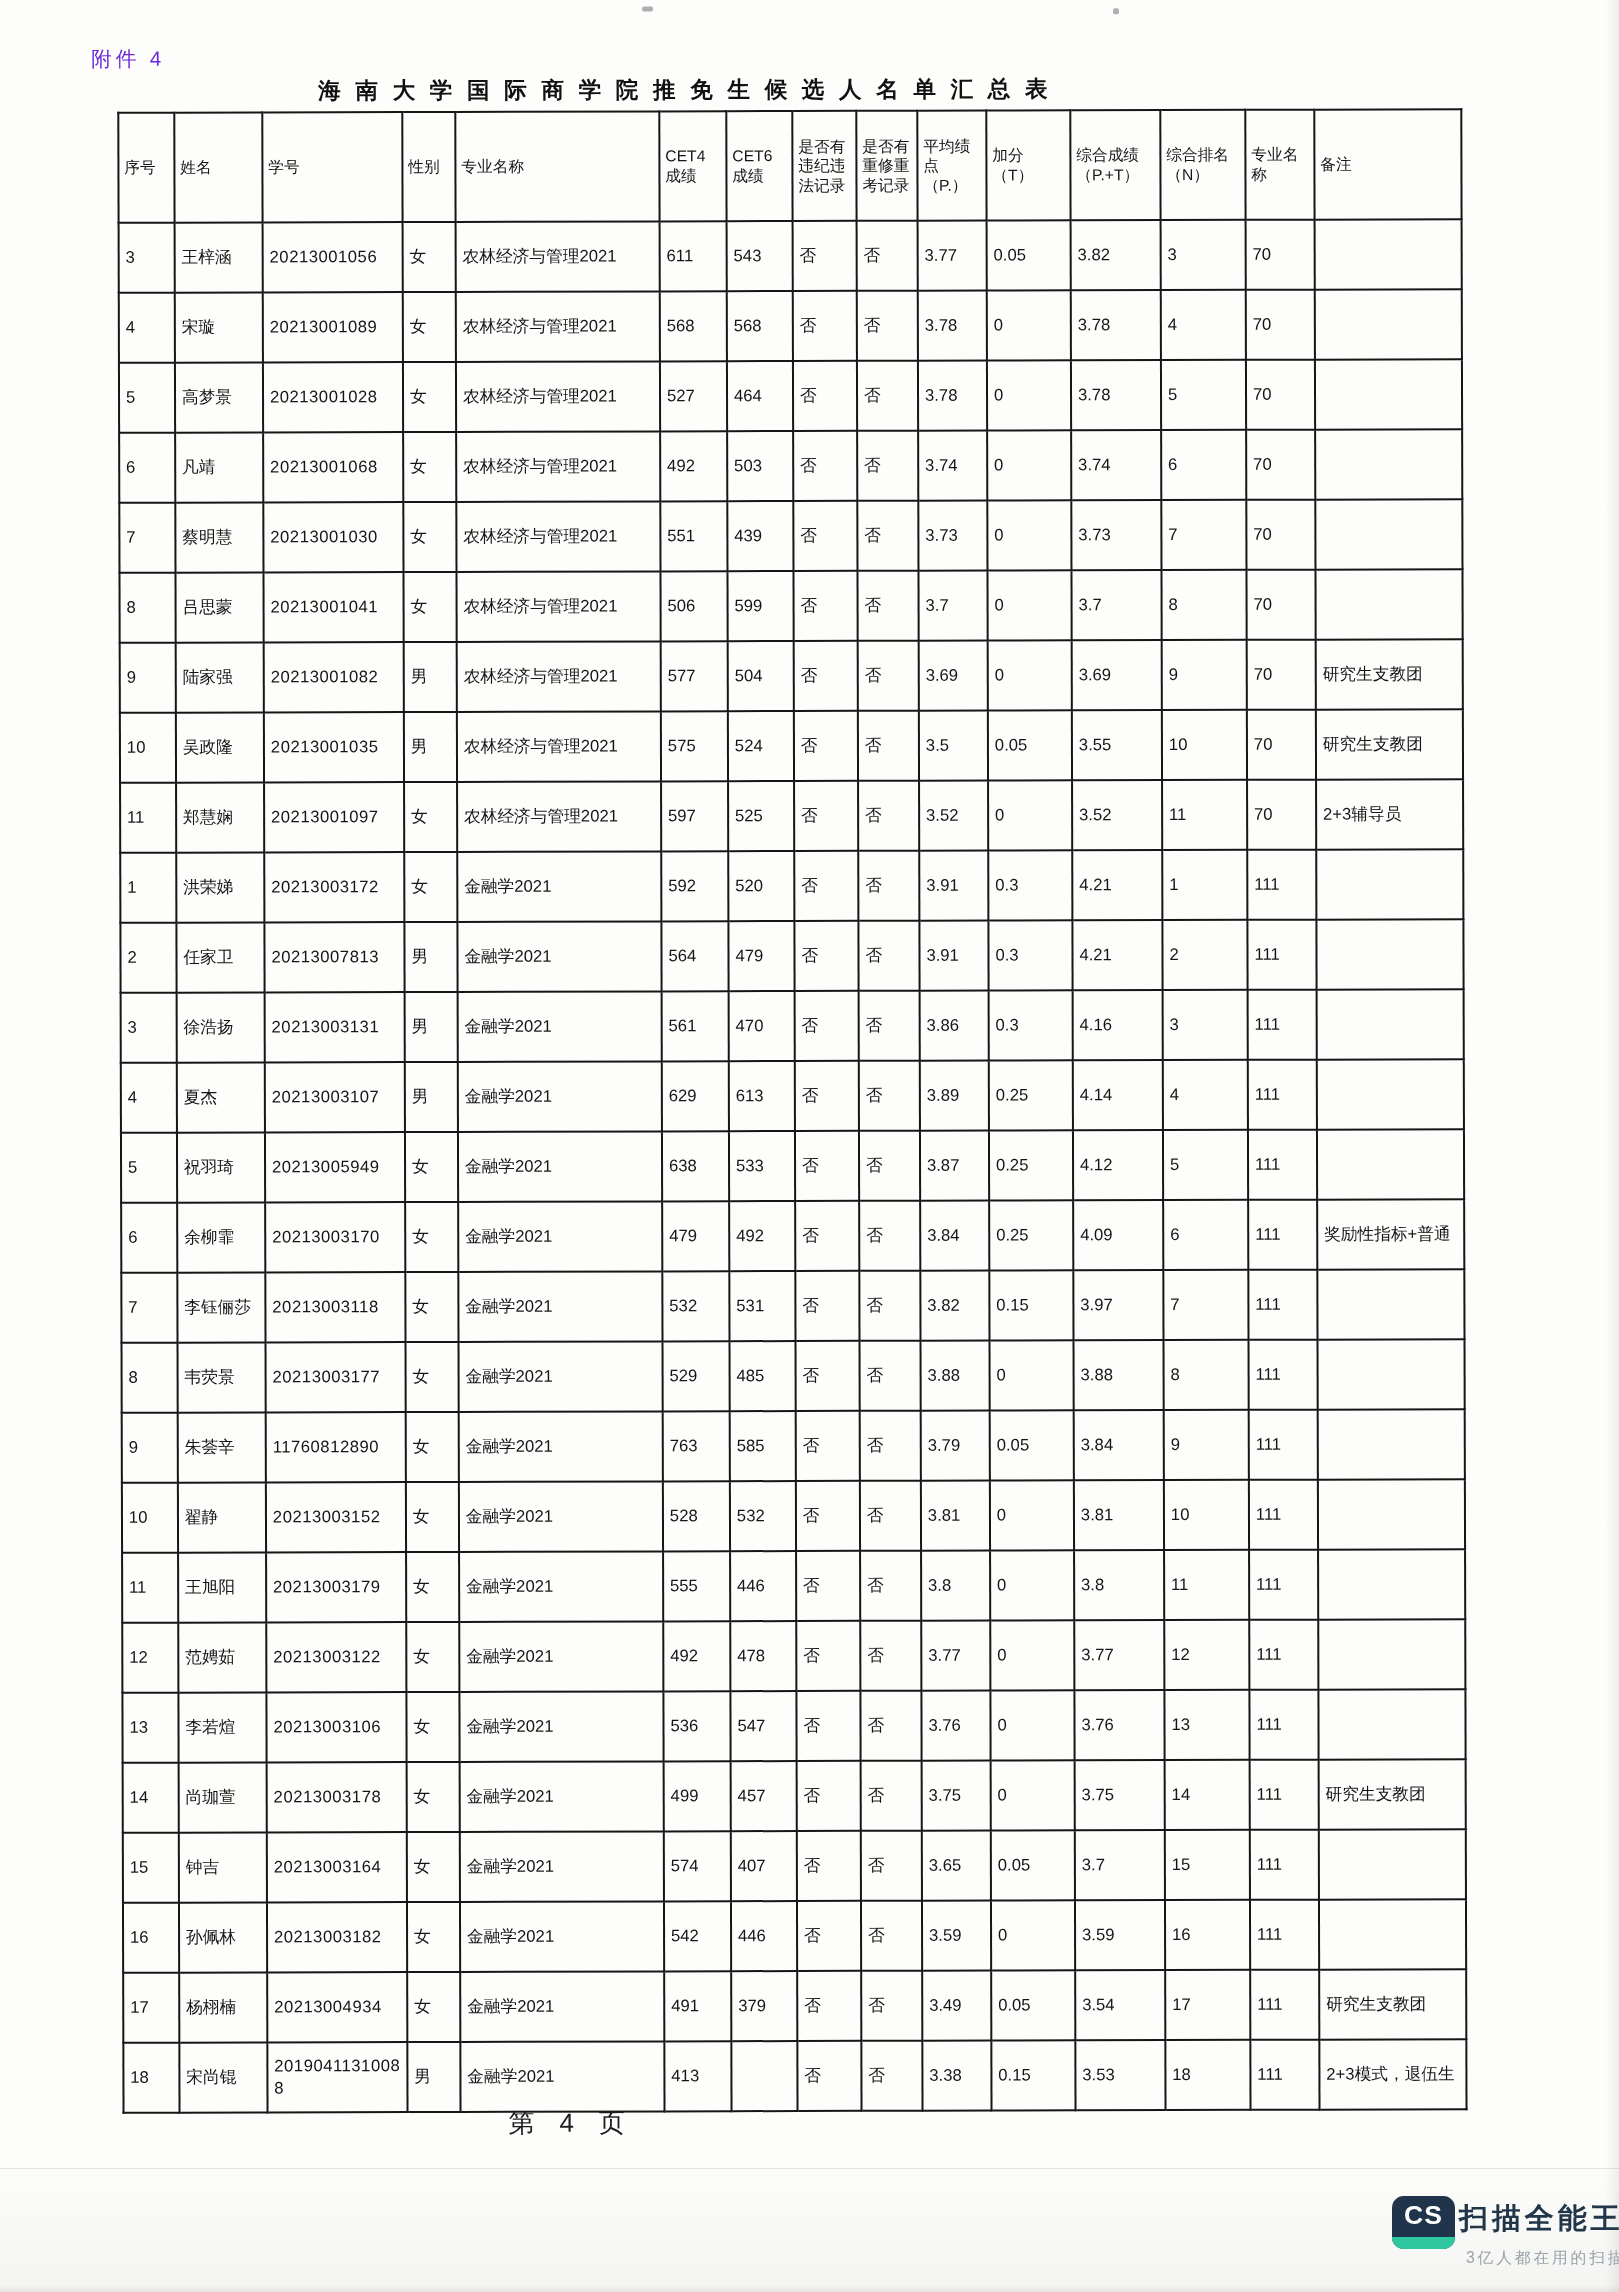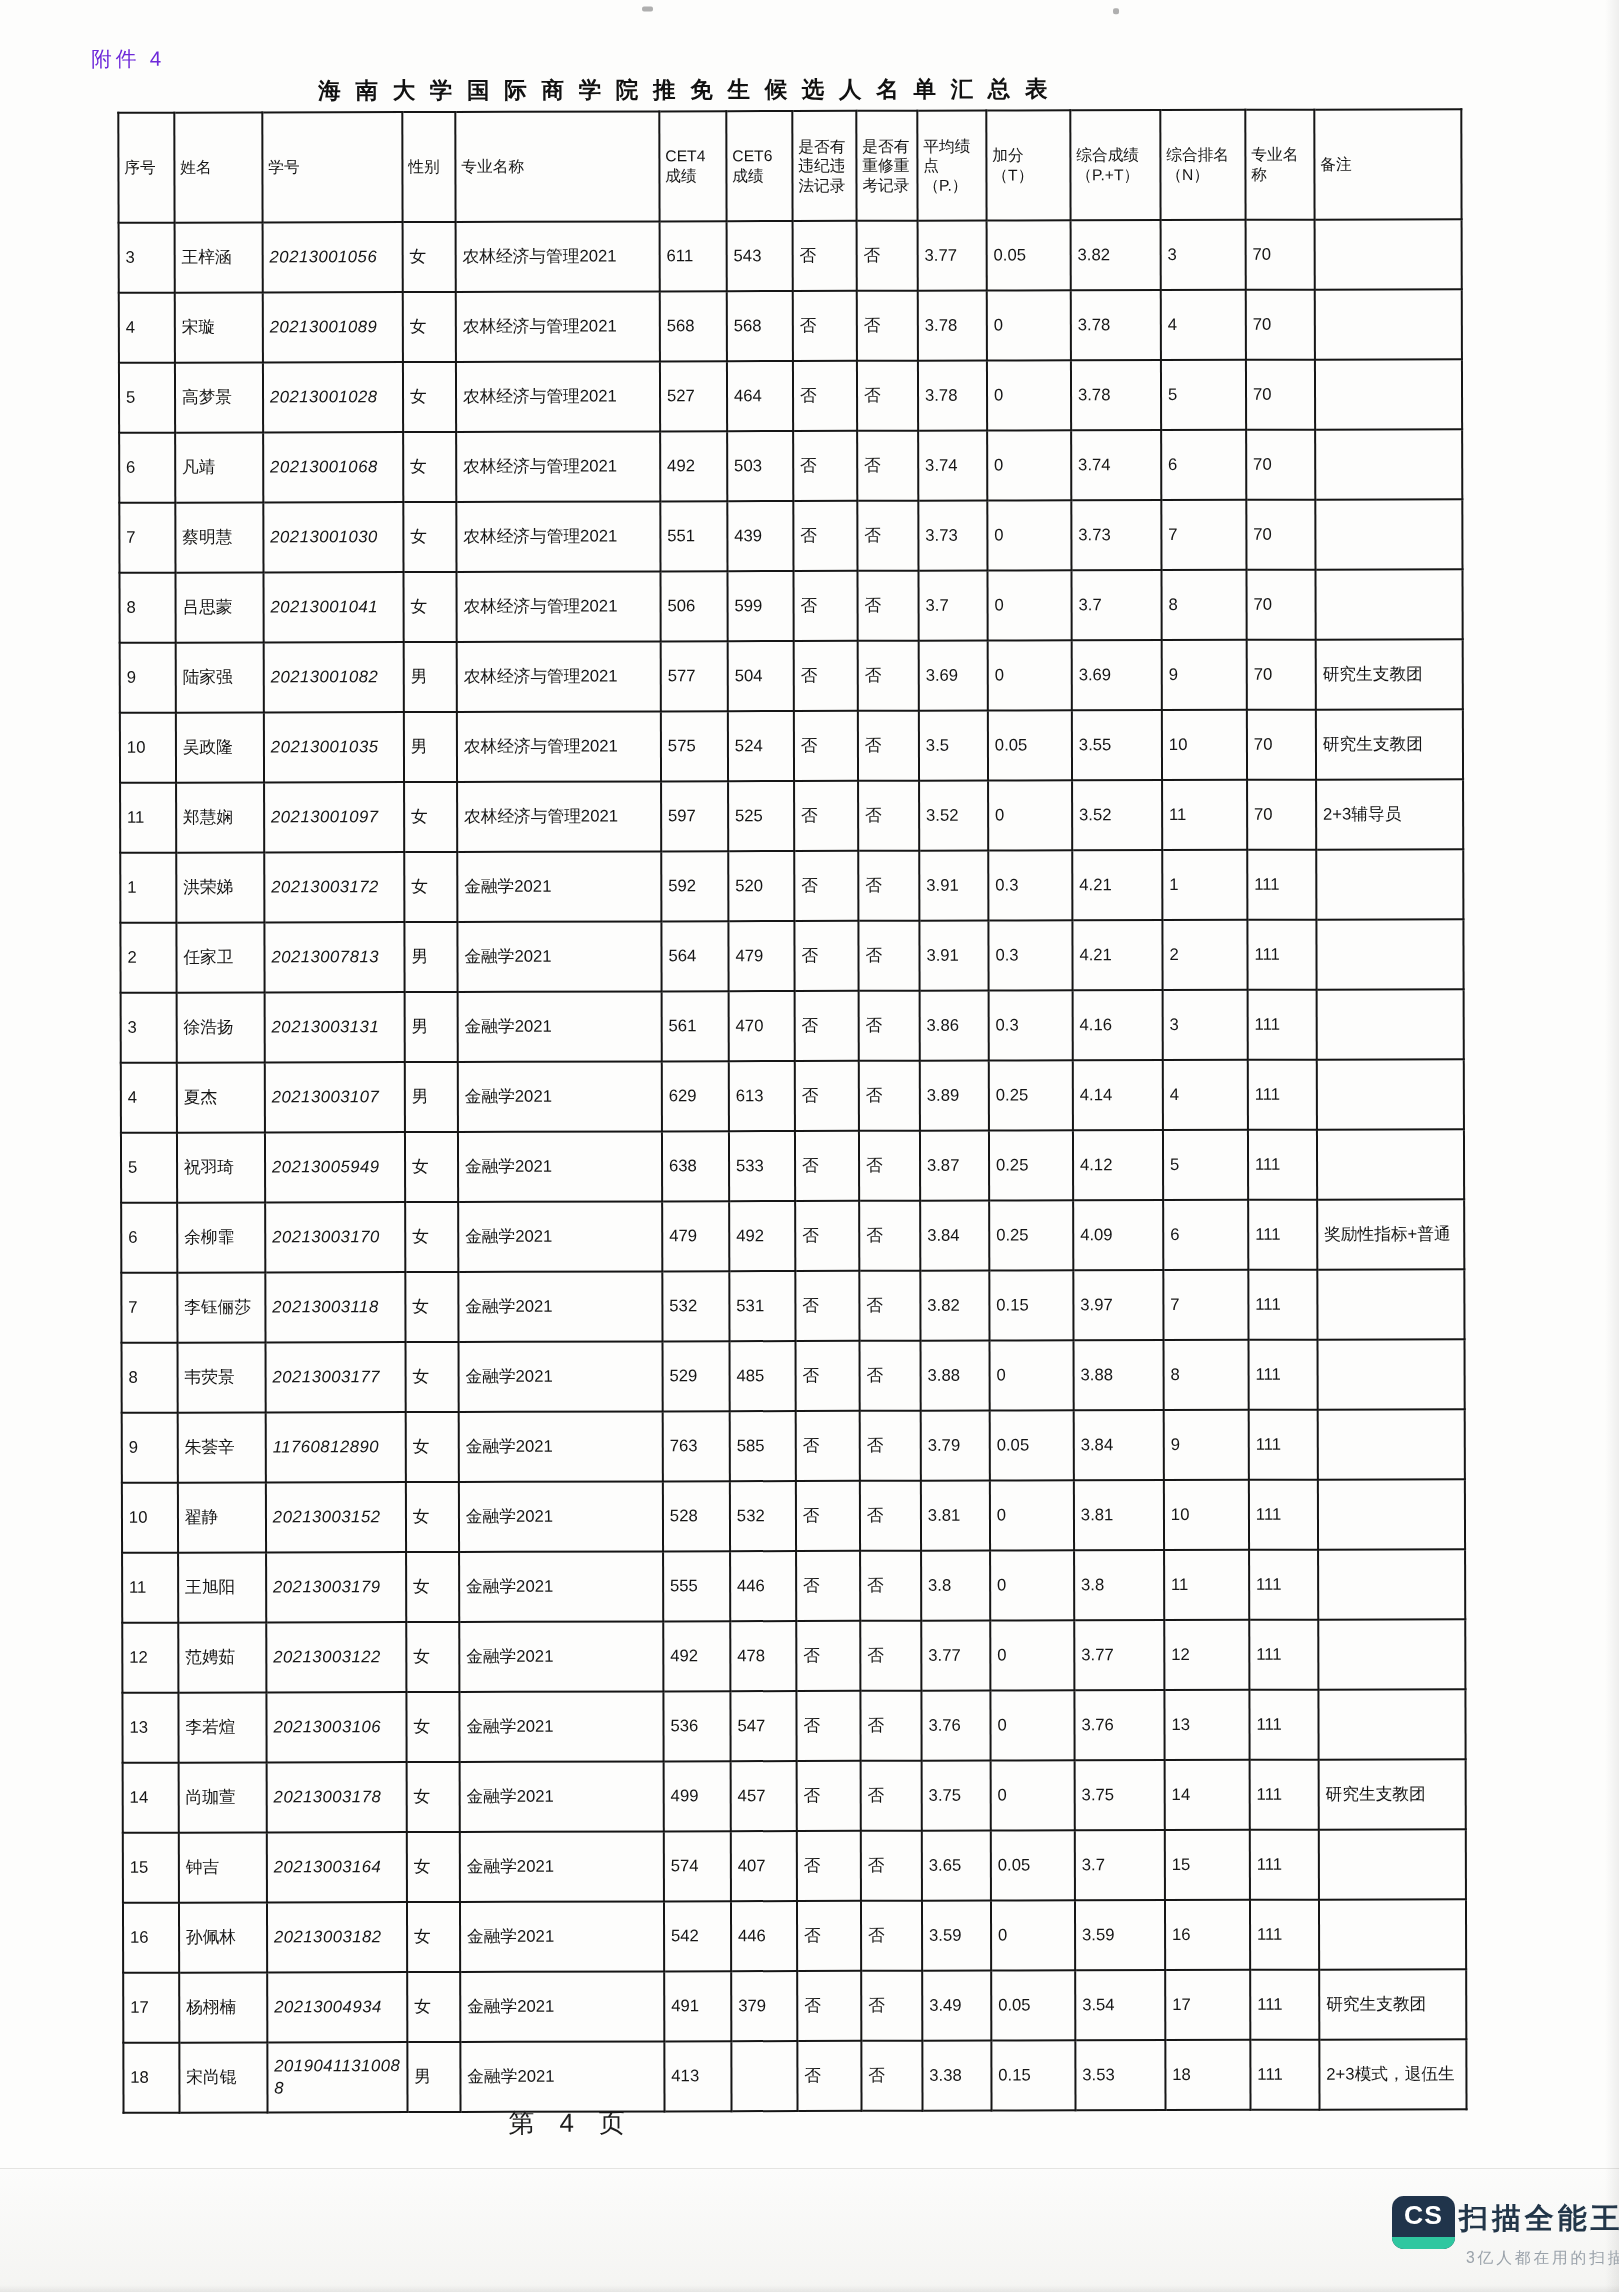--- a/index.html
+++ b/index.html
@@ -45,21 +45,21 @@
   .col-cet4{width:67px;}
   .col-cet6{width:66px;}
   .col-weiji{width:64px;}
   .col-chongxiu{width:61px;}
   .col-gpa{width:69px;}
   .col-jiafen{width:84px;}
   .col-zonghe{width:90px;}
   .col-paiming{width:85px;}
   .col-renshu{width:69px;}
   .col-beizhu{width:147px;}
-  td.col-xuehao{word-break:break-all;font-size:17.6px;letter-spacing:0.5px;font-style:italic;}
+  td.col-xuehao{word-break:break-all;font-size:17.6px;letter-spacing:0.5px;}
   td.col-beizhu{padding:3.9px 9.8px 3.9px 7.8px;}
 
   .page-footer{
     position:absolute;left:506px;top:2105px;
     font-size:26px;letter-spacing:8.8px;color:#1d1d1d;white-space:nowrap;
   }
 
   .speck{position:absolute;background:#6f6f6f;opacity:0.55;border-radius:2px;}
   .speck.s1{left:645px;top:5.9px;width:10.8px;height:4.9px;}
   .speck.s2{left:1116px;top:8.8px;width:5.9px;height:5.9px;}

